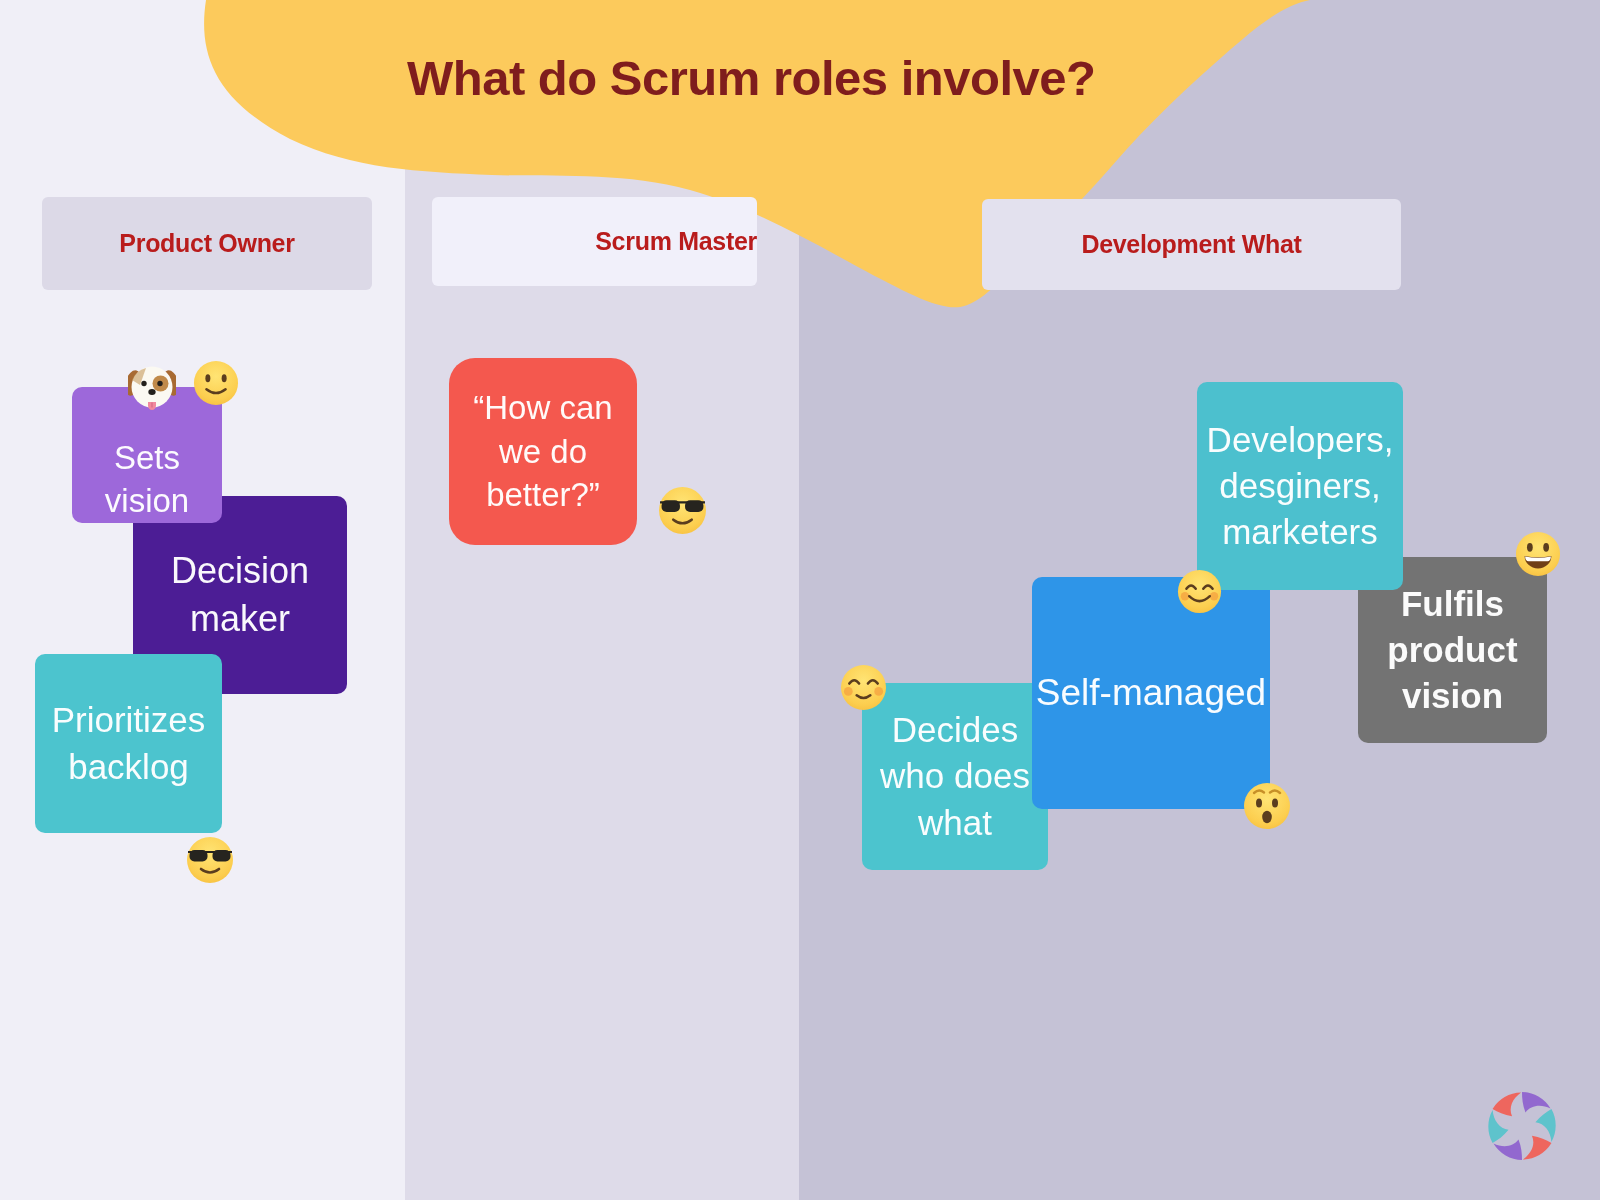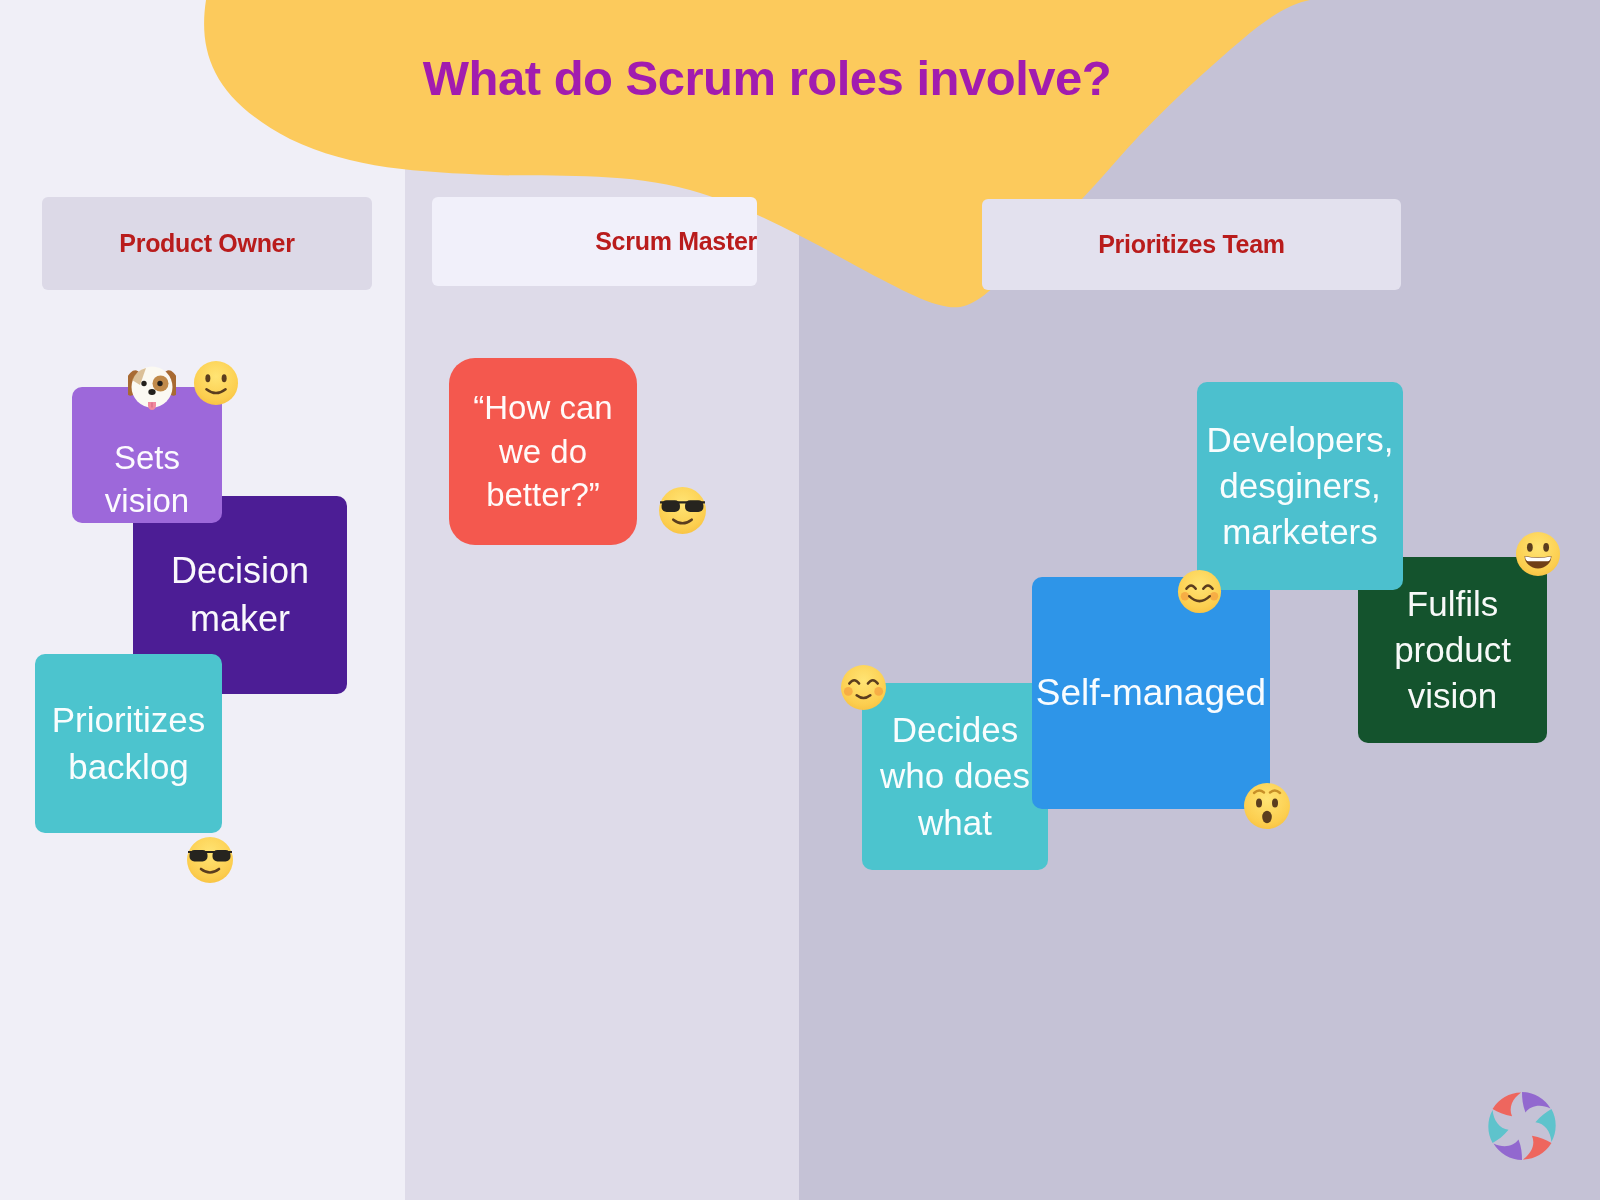--- a/index.html
+++ b/index.html
@@ -9,43 +9,43 @@
   
   .bg-col{position:absolute;top:0;height:1200px;}
   #col1{left:0;width:405px;background:#f0eff7;}
   #col2{left:405px;width:394px;background:#dedbe9;}
   #col3{left:799px;width:801px;background:#c5c2d6;}
 
   
   #blob{position:absolute;left:0;top:0;pointer-events:none;}
 
   
-  #title{position:absolute;left:407px;top:50px;width:720px;text-align:center;
-         font-size:49px;font-weight:600;color:#a21caf;letter-spacing:-.5px;}
+  #title{position:absolute;left:407px;top:50px;width:720px;
+         font-size:49px;font-weight:600;color:#7f1d1d;letter-spacing:-.5px;}
 
   
   .pill{position:absolute;border-radius:6px;display:flex;align-items:center;justify-content:center;
         font-weight:700;font-size:25px;color:#b91c1c;letter-spacing:-.3px;}
   #pill-po{left:42px;top:197px;width:330px;height:93px;background:#dcd9e7;}
   #pill-sm{left:432px;top:197px;width:325px;height:89px;background:#f1f0fa;justify-content:flex-end;}
   #pill-dt{left:982px;top:199px;width:419px;height:91px;background:#e3e1ee;}
 
   
   .note{position:absolute;border-radius:10px;display:flex;align-items:center;justify-content:center;
         text-align:center;color:rgba(255,255,255,.97);line-height:1.32;}
   .note span{white-space:pre-line;}
   #note-sets    {left:72px;  top:387px;width:150px;height:136px;background:#9d68da;font-size:33px;z-index:4;align-items:flex-end;}
   #note-decision{left:133px; top:496px;width:214px;height:198px;background:#4c1d95;font-size:36px;z-index:3;}
   #note-prior   {left:35px;  top:654px;width:187px;height:179px;background:#4cc4ce;font-size:35px;z-index:5;}
   #note-how     {left:449px; top:358px;width:188px;height:187px;background:#f4584e;font-size:33px;z-index:4;border-radius:26px;}
   #note-creates {left:522px; top:515px;width:241px;height:242px;background:#5eb981;font-size:36px;z-index:3;}
   #note-dev     {left:1197px;top:382px;width:206px;height:208px;background:#4cc0ce;font-size:35px;z-index:5;}
   #note-self    {left:1032px;top:577px;width:238px;height:232px;background:#2e95e8;font-size:37px;z-index:4;}
   #note-decides {left:862px; top:683px;width:186px;height:187px;background:#4cc4ce;font-size:35px;z-index:3;}
-  #note-fulfils {left:1358px;top:557px;width:189px;height:186px;background:#14532d;font-size:35px;z-index:3;}
+  #note-fulfils {left:1358px;top:557px;width:189px;height:186px;background:#737373;font-size:35px;z-index:3;font-weight:bold;}
 
   
   .emoji{position:absolute;z-index:8;}
   #em-dog     {left:128px; top:363px;width:48px;height:48px;}
   #em-smile   {left:193px; top:360px;width:46px;height:46px;}
   #em-sun1    {left:186px; top:836px;width:48px;height:48px;}
   #em-sun2    {left:658px; top:486px;width:49px;height:49px;}
   #em-smileyes{left:1177px;top:569px;width:45px;height:45px;}
   #em-relieved{left:840px; top:664px;width:47px;height:47px;}
   #em-hushed  {left:1243px;top:782px;width:48px;height:48px;}
@@ -77,21 +77,21 @@
 
   <div id="title">What do Scrum roles involve?</div>
 
   <div class="pill" id="pill-po">
     <span>Product Owner</span>
   </div>
   <div class="pill" id="pill-sm">
     <span>Scrum Master</span>
   </div>
   <div class="pill" id="pill-dt">
-    <span>Prioritizes Team</span>
+    <span>Development What</span>
   </div>
 
   <div class="note" id="note-sets">
     <span>Sets
 vision</span>
   </div>
   <div class="note" id="note-decision">
     <span>Decision
 maker</span>
   </div>

